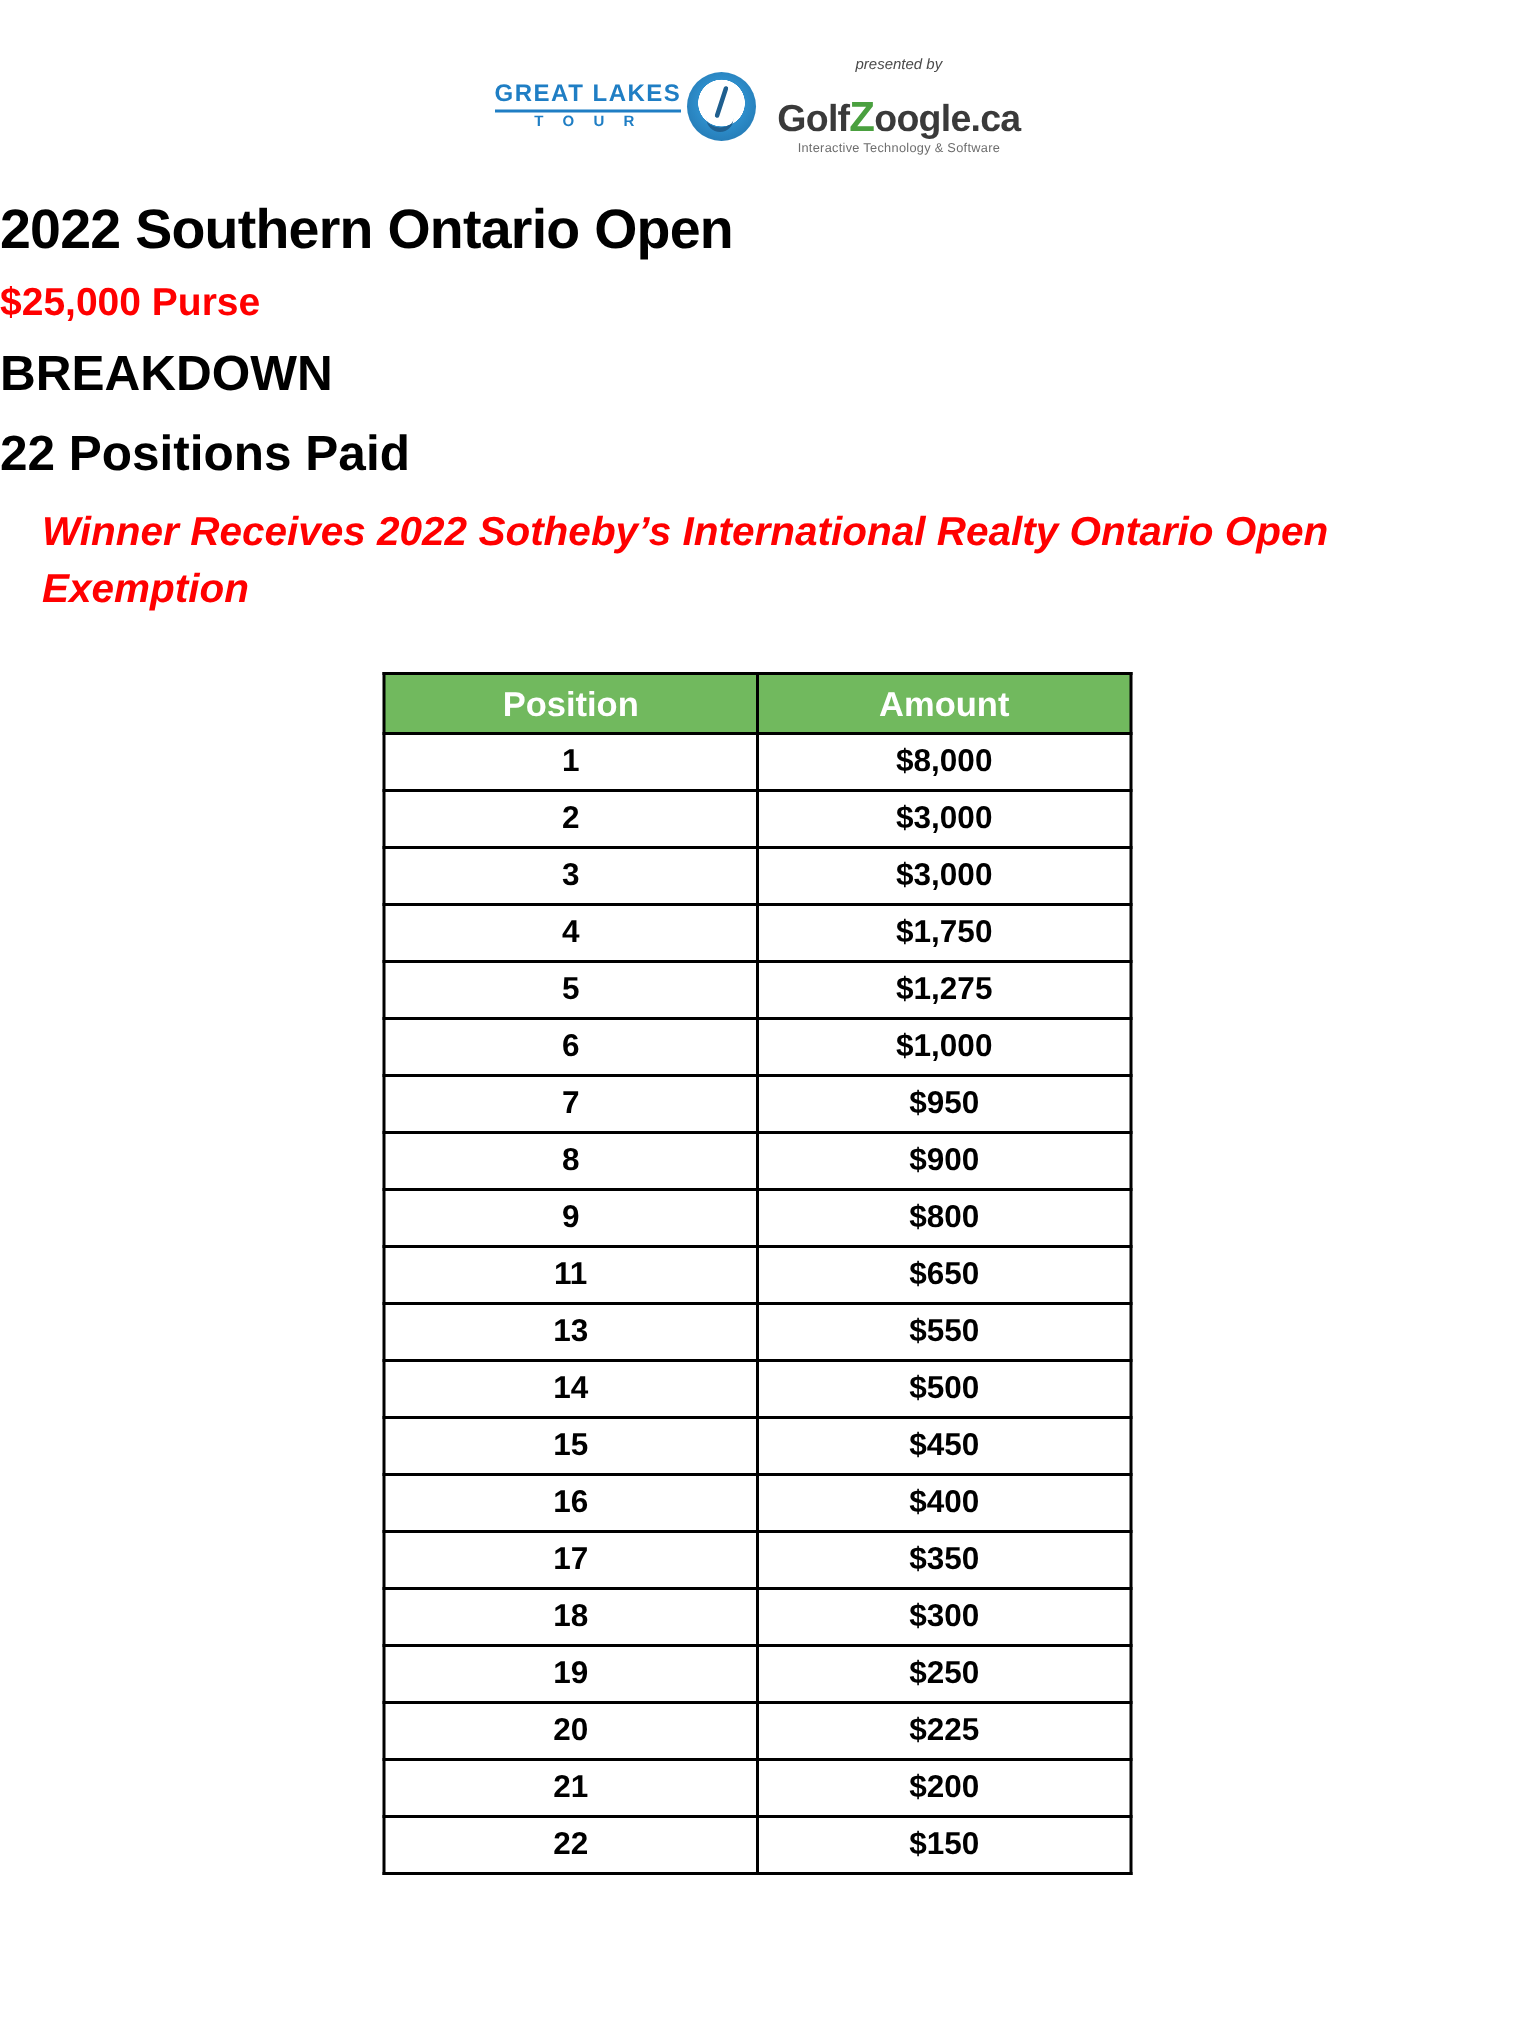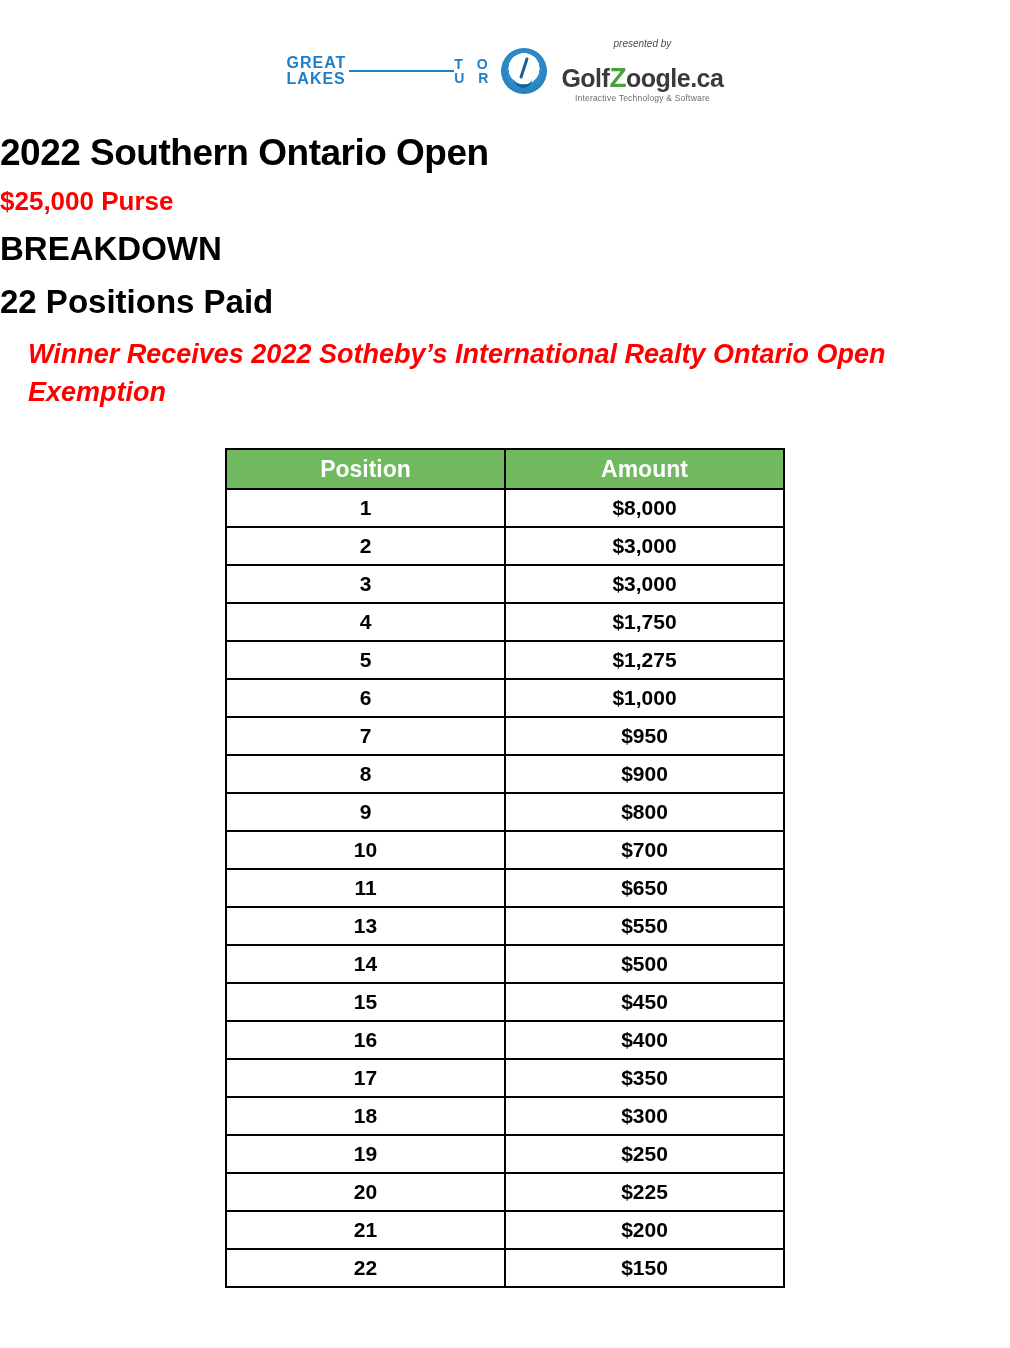--- a/index.html
+++ b/index.html
@@ -26,37 +26,38 @@
     height: 58px;
   }
 
   .glt-logo {
     display: flex;
     align-items: center;
     gap: 4px;
   }
   .glt-text {
     display: flex;
+    flex-direction: column;
     align-items: center;
     line-height: 1;
   }
   .glt-great-lakes {
     font-size: 16px;
     font-weight: bold;
     letter-spacing: 1px;
     color: #1f7ec4;
   }
   .glt-underline {
     width: 100%;
     height: 2px;
     background: #1f7ec4;
     margin: 2px 0 2px 0;
   }
   .glt-tour {
-    font-size: 14px;
+    font-size: 10px;
     font-weight: bold;
     letter-spacing: 5px;
     color: #1f7ec4;
   }
   .glt-mark {
     width: 46px;
     height: 46px;
     border-radius: 50%;
     background: radial-gradient(circle at 50% 45%, #ffffff 0%, #ffffff 45%, #2e8ecb 46%, #1f6fa8 100%);
     position: relative;
@@ -158,21 +159,21 @@
   }
 
   
   .table-wrap {
     display: flex;
     justify-content: center;
     margin-top: 36px;
   }
   table.payout {
     border-collapse: collapse;
-    width: 560px;
+    width: 500px;
     table-layout: fixed;
   }
   table.payout th,
   table.payout td {
     border: 2px solid #000000;
     height: 36px;
     text-align: center;
     font-size: 21px;
     font-weight: bold;
     padding: 0;
@@ -259,24 +260,20 @@
         </tr>
         <tr>
           <td class="pos">8</td>
           <td class="amt">$900</td>
         </tr>
         <tr>
           <td class="pos">9</td>
           <td class="amt">$800</td>
         </tr>
         <tr>
-          <td class="pos">10</td>
-          <td class="amt">$700</td>
-        </tr>
-        <tr>
           <td class="pos">11</td>
           <td class="amt">$650</td>
         </tr>
         <tr>
           <td class="pos">13</td>
           <td class="amt">$550</td>
         </tr>
         <tr>
           <td class="pos">14</td>
           <td class="amt">$500</td>

